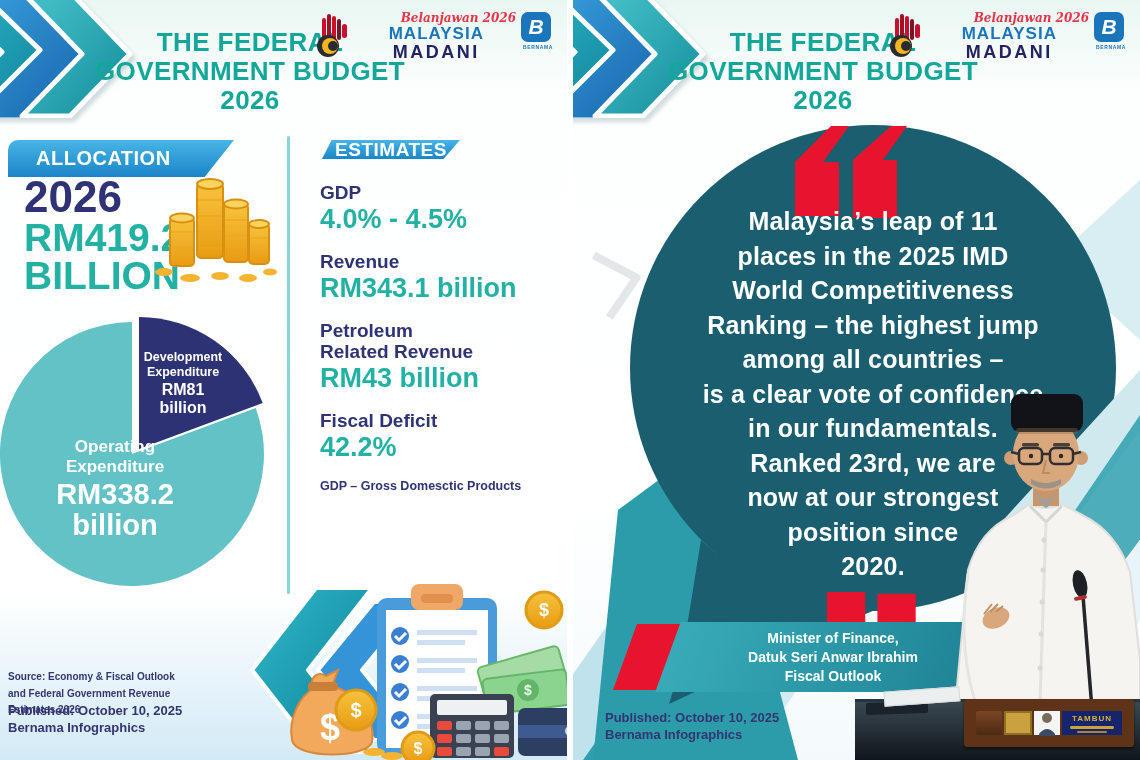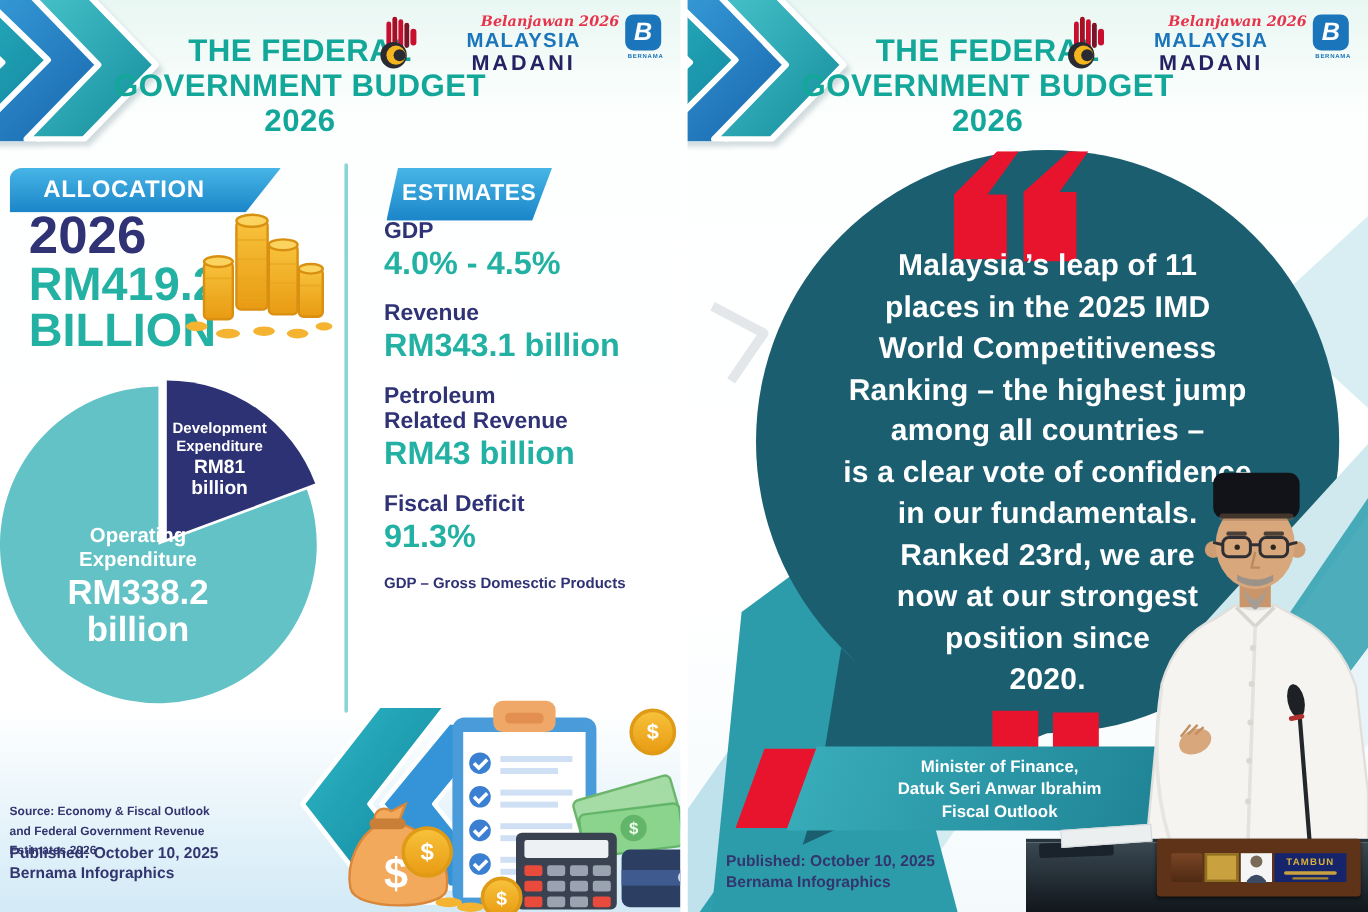--- a/index.html
+++ b/index.html
@@ -27,21 +27,21 @@
     display:flex;align-items:center;justify-content:center;
     font-size:21px;font-weight:bold;font-style:italic;}
   .bernama-word{font-size:5px;color:#1b75bb;font-weight:bold;text-align:center;
     letter-spacing:.6px;margin-top:2px;}
 
   
   .banner{position:absolute;background:linear-gradient(180deg,#47b5e6,#1a85c8);color:#fff;
     font-weight:bold;display:flex;align-items:center;}
   .banner-alloc{left:8px;top:140px;width:198px;height:37px;font-size:20px;padding-left:28px;
     clip-path:polygon(0 0,100% 0,87% 100%,0 100%);border-top-left-radius:10px;letter-spacing:.5px;}
-  .banner-est{left:322px;top:140px;width:138px;height:44px;font-size:19px;justify-content:center;
+  .banner-est{left:322px;top:140px;width:138px;height:19px;font-size:19px;justify-content:center;
     clip-path:polygon(7% 0,100% 0,88% 100%,0 100%);letter-spacing:.5px;}
 
   
   .alloc-year{position:absolute;left:24px;top:172px;font-size:44px;font-weight:bold;color:#2f3274;}
   .alloc-amount{position:absolute;left:24px;top:216px;font-size:39px;font-weight:bold;color:#22b1a3;}
   .alloc-unit{position:absolute;left:24px;top:254px;font-size:39px;font-weight:bold;color:#22b1a3;}
   .coins-illustration{position:absolute;left:150px;top:166px;width:130px;height:122px;}
 
   
   .pie-svg{position:absolute;left:-6px;top:314px;width:276px;height:280px;}
@@ -231,21 +231,21 @@
         <div class="est-label pre">Revenue</div>
         <div class="est-value pre">RM343.1 billion</div>
       </div>
       <div class="est-item">
         <div class="est-label pre">Petroleum
 Related Revenue</div>
         <div class="est-value pre">RM43 billion</div>
       </div>
       <div class="est-item">
         <div class="est-label pre">Fiscal Deficit</div>
-        <div class="est-value pre">91.3%</div>
+        <div class="est-value pre">42.2%</div>
       </div>
       <div class="est-item">
       </div>
       <div class="est-note">GDP – Gross Domesctic Products</div>
     </div>
 
     <div class="src-text pre">Source: Economy &amp; Fiscal Outlook
 and Federal Government Revenue
 Estimates 2026</div>
     <div class="pub-text pre">Published: October 10, 2025

